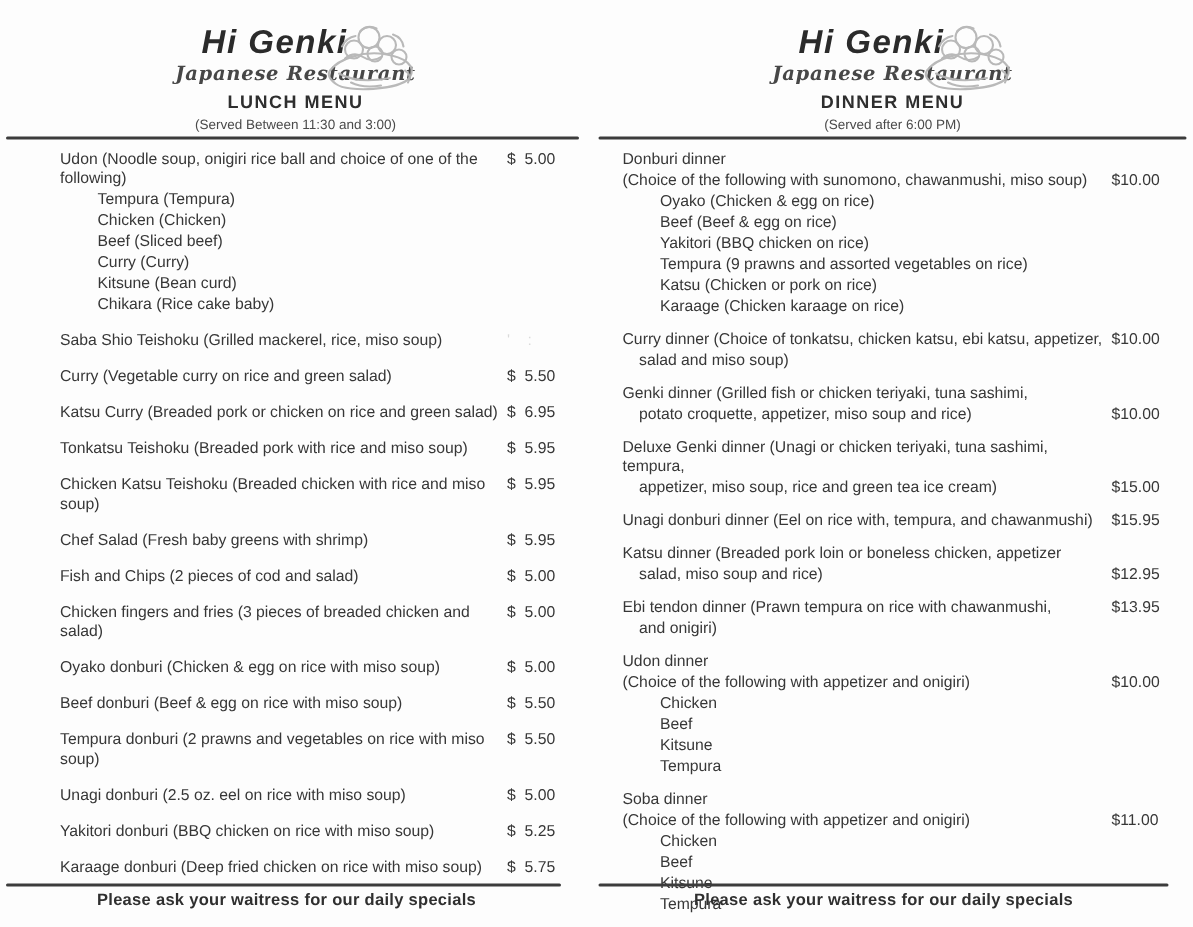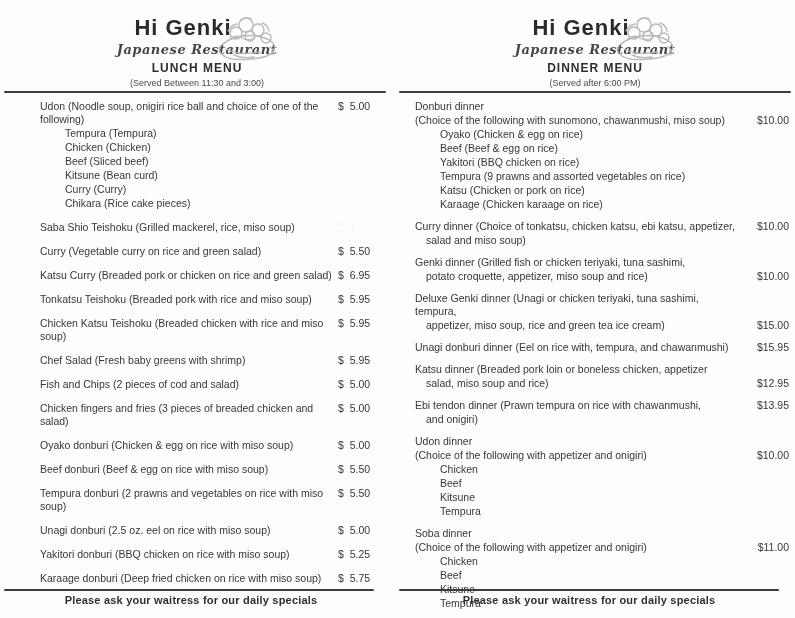--- a/index.html
+++ b/index.html
@@ -14,21 +14,21 @@
   .page { position:absolute; inset:0; }
 
   .column { position:absolute; top:0; height:618px; }
   .col-left  { left:4px;   width:386px; }
   .col-right { left:399px; width:392px; }
 
   
   .header { position:relative; height:91px; padding-top:15px; text-align:center; }
   .brand-line { position:relative; display:block; transform:translateX(-14px); }
   .brand {
-    font-size:22px; font-weight:bold; letter-spacing:1px; color:#2b2b2b;
+    font-size:22px; font-weight:bold; letter-spacing:1px; color:#2b2b2b;font-style:italic;
   }
   .logo {
     position:absolute; left:57%; top:-6px; width:80px; height:58px;
     pointer-events:none;
   }
   .subtitle {
     font-family:"DejaVu Serif", serif; font-style:italic; font-weight:bold;
     font-size:13px; color:#474747; margin-top:1px; letter-spacing:0.5px;
   }
   .menu-title { font-size:12px; font-weight:bold; letter-spacing:1px; margin-top:4px; color:#2e2e2e; }
@@ -47,21 +47,21 @@
   .col-right .t-main { margin-top:9px; }
   .t-sub, .t-cont { margin-top:1px; }
   .items .row:first-child { margin-top:0; }
 
   .item-text { flex:1; white-space:pre-wrap; }
   .ind-1 .item-text { padding-left:11px; }
   .ind-2 .item-text { padding-left:25px; }
 
   .item-price { flex:none; white-space:pre; text-align:left; }
   .col-left  .item-price { width:46px; }
-  .col-right .item-price { width:48px;text-align:right; }
+  .col-right .item-price { width:48px; }
   .item-price.faded { opacity:0.17; }
 
   
   .footer { position:absolute; left:0; right:12px; top:589px; }
   .col-left .footer-rule { margin-right:4px; }
   .footer-text {
     text-align:center; font-weight:bold; font-size:11px; color:#2f2f2f; margin-top:3px;
     letter-spacing:0.2px;
   }
 </style>
@@ -108,29 +108,29 @@
         </div>
         <div class="row t-sub ind-2">
           <span class="item-text">Chicken (Chicken)</span>
           <span class="item-price"></span>
         </div>
         <div class="row t-sub ind-2">
           <span class="item-text">Beef (Sliced beef)</span>
           <span class="item-price"></span>
         </div>
         <div class="row t-sub ind-2">
+          <span class="item-text">Curry (Curry)</span>
+          <span class="item-price"></span>
+        </div>
+        <div class="row t-sub ind-2">
           <span class="item-text">Kitsune (Bean curd)</span>
           <span class="item-price"></span>
         </div>
         <div class="row t-sub ind-2">
-          <span class="item-text">Curry (Curry)</span>
-          <span class="item-price"></span>
-        </div>
-        <div class="row t-sub ind-2">
-          <span class="item-text">Chikara (Rice cake pieces)</span>
+          <span class="item-text">Chikara (Rice cake baby)</span>
           <span class="item-price"></span>
         </div>
         <div class="row t-main ind-0">
           <span class="item-text">Saba Shio Teishoku (Grilled mackerel, rice, miso soup)</span>
           <span class="item-price faded">'    :</span>
         </div>
         <div class="row t-main ind-0">
           <span class="item-text">Curry (Vegetable curry on rice and green salad)</span>
           <span class="item-price">$  5.50</span>
         </div>

